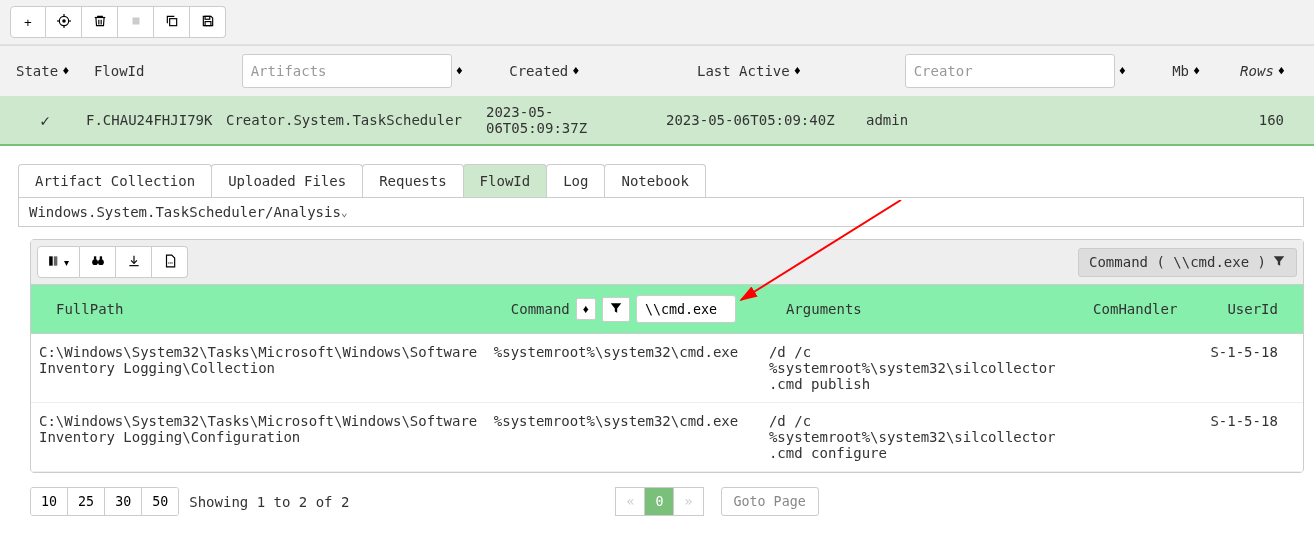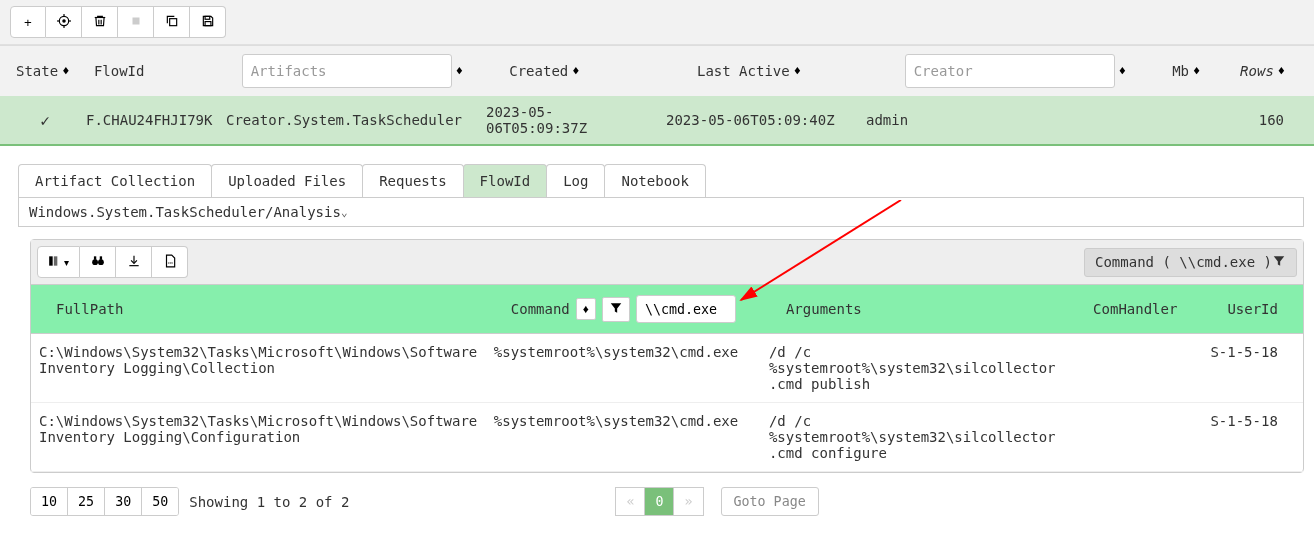--- a/index.html
+++ b/index.html
@@ -33,21 +33,21 @@
 .fr-creator { width: 260px; }
 .fr-mb { width: 60px; }
 .fr-rows { flex: 1; text-align: right; padding-right: 20px; }
 .tabs { display: flex; margin: 18px 10px 0 18px; }
 .tab { border: 1px solid #ccc; border-bottom: none; padding: 8px 16px; background: #fff; cursor: pointer; margin-right: -1px; border-radius: 4px 4px 0 0; }
 .tab.active { background: #cde8cd; }
 .analysis-select { margin: 0 10px 0 18px; border: 1px solid #ccc; padding: 6px 10px; display: flex; justify-content: flex-start; align-items: center; border-top: 1px solid #ccc; }
 .analysis-select .caret { font-size: 11px; color: #555; }
 .results-panel { margin: 12px 10px 0 30px; border: 1px solid #ccc; border-radius: 4px; background: #fff; }
 .results-toolbar { background: #eee; padding: 6px; display: flex; justify-content: space-between; align-items: center; border-bottom: 1px solid #ccc; }
-.filter-chip { background: #ddd; border: 1px solid #ccc; border-radius: 3px; padding: 5px 10px; display: inline-flex; align-items: center; }
+.filter-chip { background: #ddd; border: 1px solid #ccc; border-radius: 3px; padding: 5px 10px; display: inline-flex; align-items: center; gap: 6px; }
 .results-table { width: 100%; border-collapse: collapse; }
 .results-table th { background: #86efac; text-align: left; padding: 10px 25px; font-weight: normal; border-bottom: 1px solid #ccc; vertical-align: middle; }
 .results-table td { padding: 10px 8px; border-bottom: 1px solid #eee; vertical-align: top; word-break: break-word; }
 .th-fullpath { width: 460px; }
 .th-command { width: 260px; }
 .th-arguments { width: 310px; }
 .th-comhandler { width: 100px; }
 .th-userid { width: 80px; }
 .command-hdr-content { display: flex; align-items: center; gap: 6px; }
 .sort-btn, .filter-btn { border: 1px solid #ccc; background: #fff; padding: 3px 6px; border-radius: 2px; cursor: pointer; font-size: 12px; }

